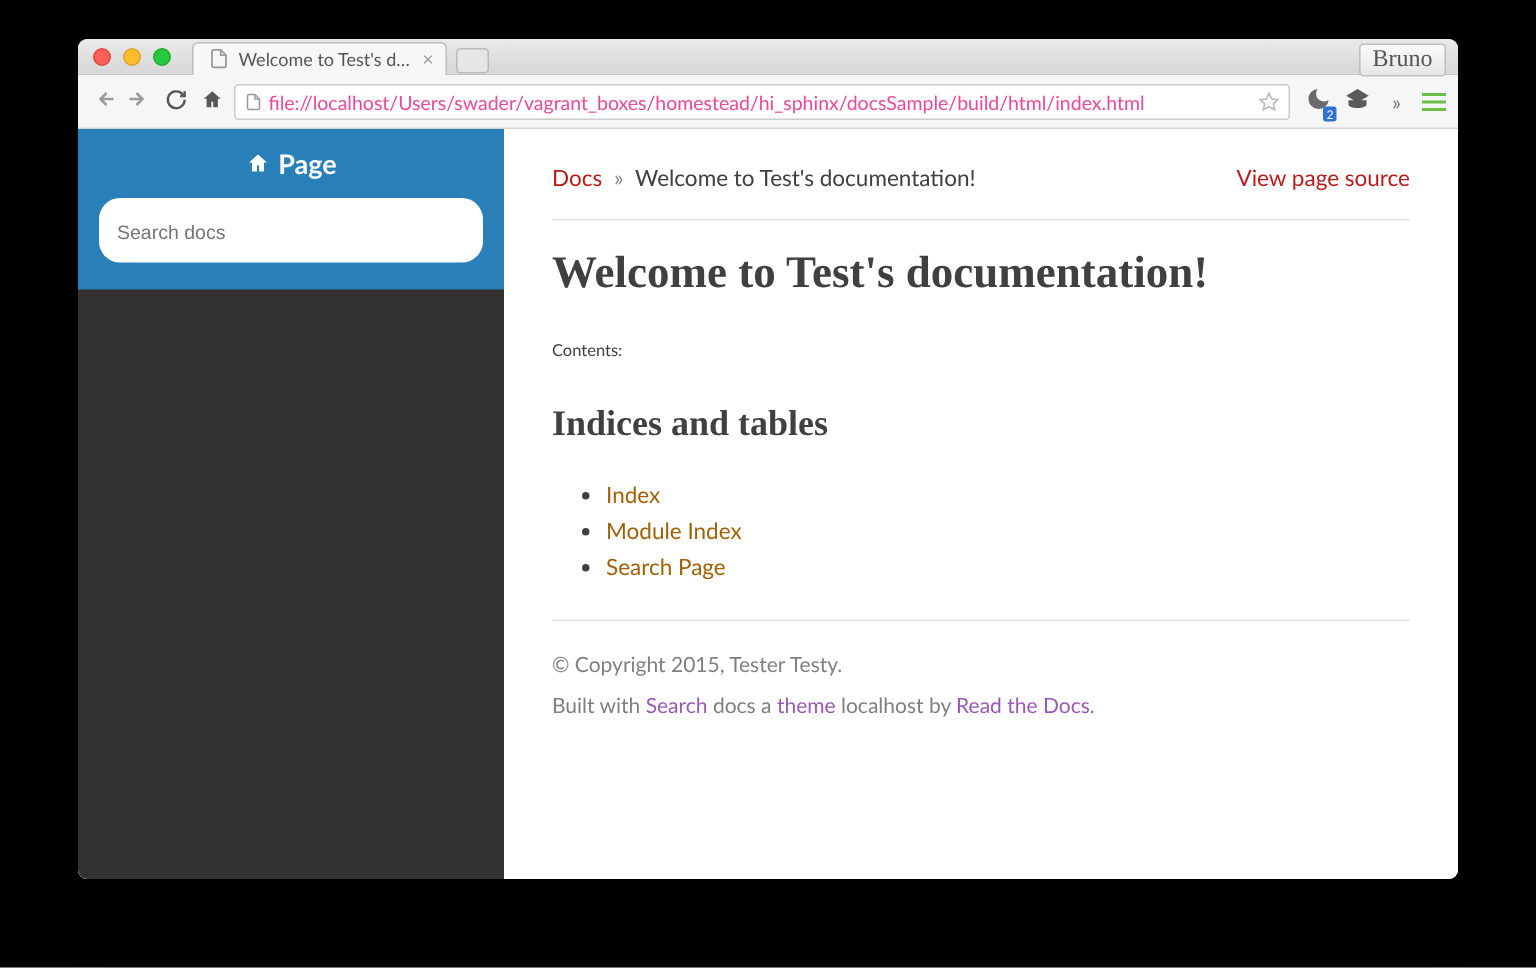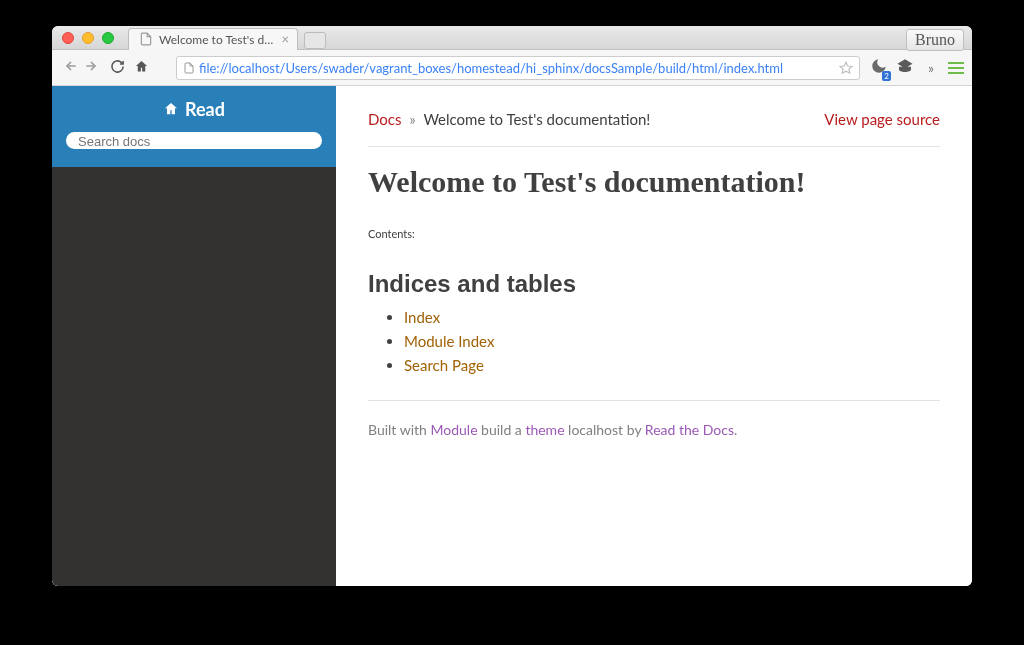--- a/index.html
+++ b/index.html
@@ -92,23 +92,22 @@
 .url-bar {
   flex: 1;
   height: 24px;
   background: #fff;
   border: 1px solid #ccc;
   border-radius: 3px;
   display: flex;
   align-items: center;
   padding: 0 6px;
   font-size: 13px;
-  color: #3b82f6;
+  color: #ec4899;
   gap: 4px;
-  margin-left: 20px;
 }
 .url-text { flex: 1; white-space: nowrap; overflow: hidden; }
 .toolbar-right { display: flex; align-items: center; gap: 8px; padding-left: 4px; }
 .badge { position: relative; }
 .badge-num {
   position: absolute;
   bottom: -3px;
   right: -3px;
   background: #3071d4;
   color: #fff;
@@ -139,21 +138,21 @@
   margin-bottom: 12px;
   display: flex;
   justify-content: center;
   align-items: center;
   gap: 6px;
 }
 .brand .home-ico { font-size: 16px; }
 .search-wrap {
   background: #fff;
   border-radius: 14px;
-  padding: 0 12px;
+  padding: 13px 12px;
   text-align: left;
 }
 .search-wrap input {
   border: none;
   outline: none;
   width: 100%;
   font-size: 13px;
   color: #888;
 }
 .side-body { flex: 1; }
@@ -178,25 +177,25 @@
 .crumbs .sep { color: #888; margin: 0 4px; }
 h1 {
   font-family: "Roboto Slab", Georgia, serif;
   font-weight: 700;
   font-size: 30px;
   color: #404040;
   margin-bottom: 28px;
 }
 .contents-lbl { font-size: 11px; margin-bottom: 30px; }
 h2 {
-  font-family: Liberation Sans, sans-serif;
+  font-family: Liberation Serif, serif;
   font-weight: 700;
   font-size: 24px;
   color: #404040;
-  margin-bottom: 10px;
+  margin-bottom: 24px;
 }
 ul.links { padding-left: 36px; margin-bottom: 26px; }
 ul.links li { font-size: 15px; margin-bottom: 6px; color: #404040; }
 ul.links li a { color: #a16207; }
 hr { border: none; border-top: 1px solid #e1e4e5; margin-bottom: 20px; }
 .footer p { color: #808080; font-size: 14px; margin-bottom: 10px; }
 .footer a { color: #9b59b6; }
 </style>
 </head>
 <body>
@@ -278,21 +277,21 @@
     </div>
   </div>
 
   <div class="page">
     <div class="sidebar">
       <div class="side-header">
         <div class="brand">
           <svg class="home-ico" width="16" height="16" viewBox="0 0 24 24" fill="#fff">
               <path d="M12 3l9 8h-3v9h-5v-6H11v6H6v-9H3z"></path>
             </svg>
-          <span>Read</span>
+          <span>Page</span>
         </div>
         <div class="search-wrap">
           <input type="text" placeholder="Search docs" style="">
         </div>
       </div>
       <div class="side-body"></div>
     </div>
 
     <div class="content">
       <div class="breadcrumbs">
@@ -310,19 +309,20 @@
 
       <ul class="links">
         <li><a href="#">Index</a></li>
         <li><a href="#">Module Index</a></li>
         <li><a href="#">Search Page</a></li>
       </ul>
 
       <hr>
 
       <div class="footer">
+        <p>© Copyright 2015, Tester Testy.</p>
         <p>
-          <span>Built with </span><a href="#">Module</a><span> build a </span><a href="#">theme</a><span> localhost by </span><a href="#">Read the Docs</a><span>.</span>
+          <span>Built with </span><a href="#">Search</a><span> docs a </span><a href="#">theme</a><span> localhost by </span><a href="#">Read the Docs</a><span>.</span>
         </p>
       </div>
     </div>
   </div>
 </div>
 
 </body></html>

